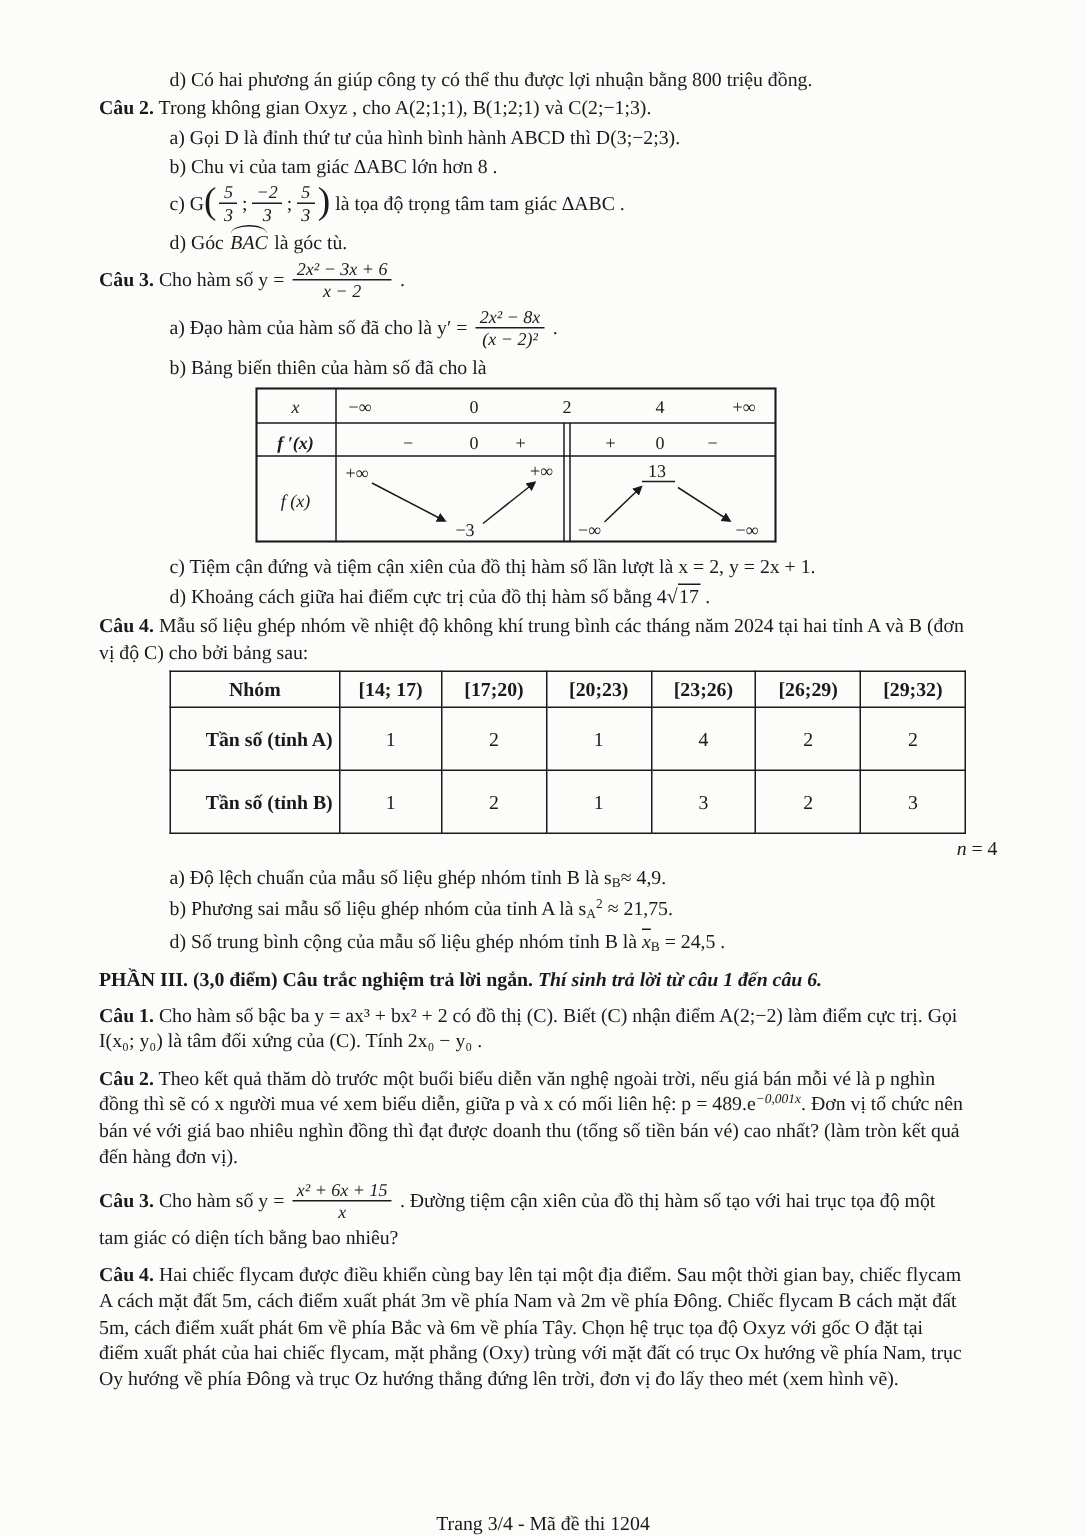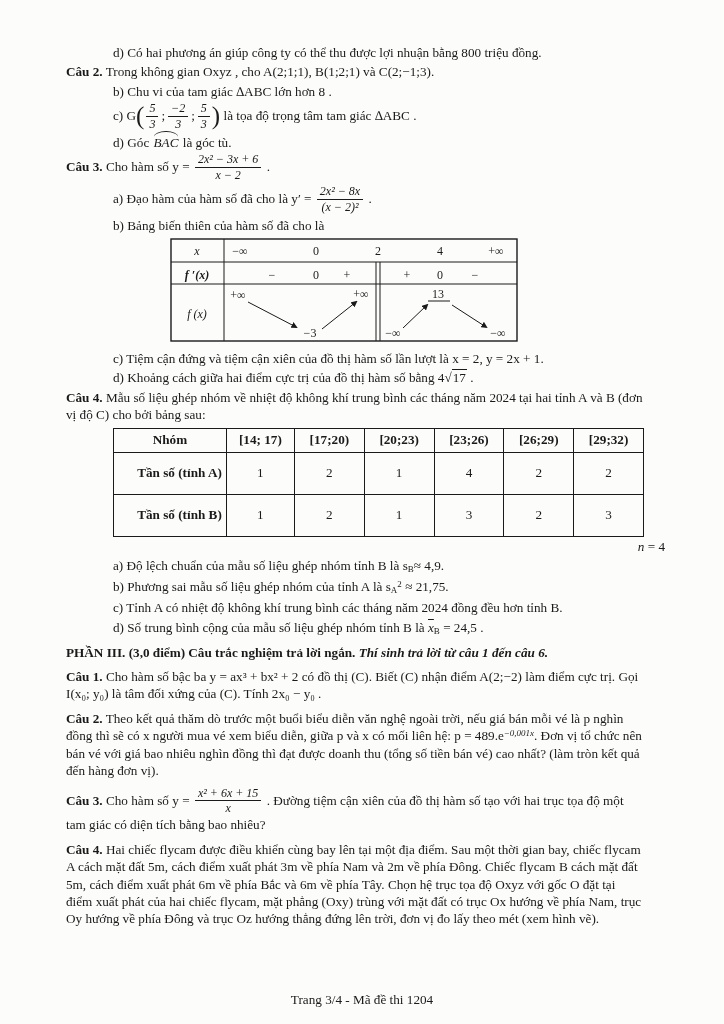--- a/index.html
+++ b/index.html
@@ -62,33 +62,34 @@
   .freq-table td { border: 1.2px solid #1a1a1a; text-align: center; padding: 2px 4px; }
   .freq-table .hdr { font-weight: bold; height: 24px; }
   .freq-table .rowlabel { text-align: right; padding-left: 7px; font-weight: bold; }
   .freq-table .datarow td { height: 42px; vertical-align: middle; }
   .col-label { width: 120px; }
   .col-bin { width: 72px; }
   .n-note { margin-left: 47px; width: 552px; text-align: right; margin-top: 1px; }
 
   .heading3 { margin-top: 6px; }
   .footer {
-    position: absolute; left: 0; right: 0; bottom: 16px;
+    position: absolute; left: 0; right: 0; bottom: 0;
     text-align: center; font-size: 13.2px;
   }
 </style>
 </head>
 <body>
 
 <div class="page">
 
   <p class="para indent">d) Có hai phương án giúp công ty có thể thu được lợi nhuận bằng 800 triệu đồng.</p>
 
   <p class="para"><b class="q-label">Câu 2.</b><span> Trong không gian Oxyz , cho A(2;1;1), B(1;2;1) và C(2;−1;3).</span></p>
 
+  <p class="para indent">a) Gọi D là đỉnh thứ tư của hình bình hành ABCD thì D(3;−2;3).</p>
   <p class="para indent">b) Chu vi của tam giác ∆ABC lớn hơn 8 .</p>
 
   <p class="para indent">
     <span>c) G</span><span class="bigp">(</span><span class="frac"><span class="num">5</span><span class="den">3</span></span><span class="fsep">;</span><span class="frac"><span class="num">−2</span><span class="den">3</span></span><span class="fsep">;</span><span class="frac"><span class="num">5</span><span class="den">3</span></span><span class="bigp">)</span><span> là tọa độ trọng tâm tam giác ∆ABC .</span>
   </p>
 
   <p class="para indent"><span>d) Góc </span><span class="arc">BAC</span><span> là góc tù.</span></p>
 
   <p class="para"><b class="q-label">Câu 3.</b><span> Cho hàm số y = </span><span class="frac"><span class="num">2x² − 3x + 6</span><span class="den">x − 2</span></span><span> .</span></p>
 
@@ -175,21 +176,20 @@
       <td>3</td>
       <td>2</td>
       <td>3</td>
     </tr>
   </tbody>
     </table>
   <div class="n-note"><i>n</i><span> = 4</span></div>
 
   <p class="para indent"><span>a) Độ lệch chuẩn của mẫu số liệu ghép nhóm tỉnh B là s</span><sub>B</sub><span>≈ 4,9.</span></p>
   <p class="para indent"><span>b) Phương sai mẫu số liệu ghép nhóm của tỉnh A là s</span><sub>A</sub><sup>2</sup><span> ≈ 21,75.</span></p>
-  <p class="para indent">c) Tỉnh A có nhiệt độ không khí trung bình các tháng năm 2024 đồng đều hơn tỉnh B.</p>
   <p class="para indent"><span>d) Số trung bình cộng của mẫu số liệu ghép nhóm tỉnh B là </span><span class="overline">x</span><sub>B</sub><span> = 24,5 .</span></p>
 
   <p class="para heading3"><b>PHẦN III. (3,0 điểm) Câu trắc nghiệm trả lời ngắn.</b><b class="it"> Thí sinh trả lời từ câu 1 đến câu 6.</b></p>
 
   <p class="para gap"><b class="q-label">Câu 1.</b><span> Cho hàm số bậc ba y = ax³ + bx² + 2 có đồ thị (C). Biết (C) nhận điểm A(2;−2) làm điểm cực trị. Gọi I(x₀; y₀) là tâm đối xứng của (C). Tính 2x₀ − y₀ .</span></p>
 
   <p class="para gap"><b class="q-label">Câu 2.</b><span> Theo kết quả thăm dò trước một buổi biểu diễn văn nghệ ngoài trời, nếu giá bán mỗi vé là p nghìn đồng thì sẽ có x người mua vé xem biểu diễn, giữa p và x có mối liên hệ: p = 489.e</span><sup class="it">−0,001x</sup><span>. Đơn vị tổ chức nên bán vé với giá bao nhiêu nghìn đồng thì đạt được doanh thu (tổng số tiền bán vé) cao nhất? (làm tròn kết quả đến hàng đơn vị).</span></p>
 
   <p class="para gap"><b class="q-label">Câu 3.</b><span> Cho hàm số y = </span><span class="frac"><span class="num">x² + 6x + 15</span><span class="den">x</span></span><span> . Đường tiệm cận xiên của đồ thị hàm số tạo với hai trục tọa độ một tam giác có diện tích bằng bao nhiêu?</span></p>
 

